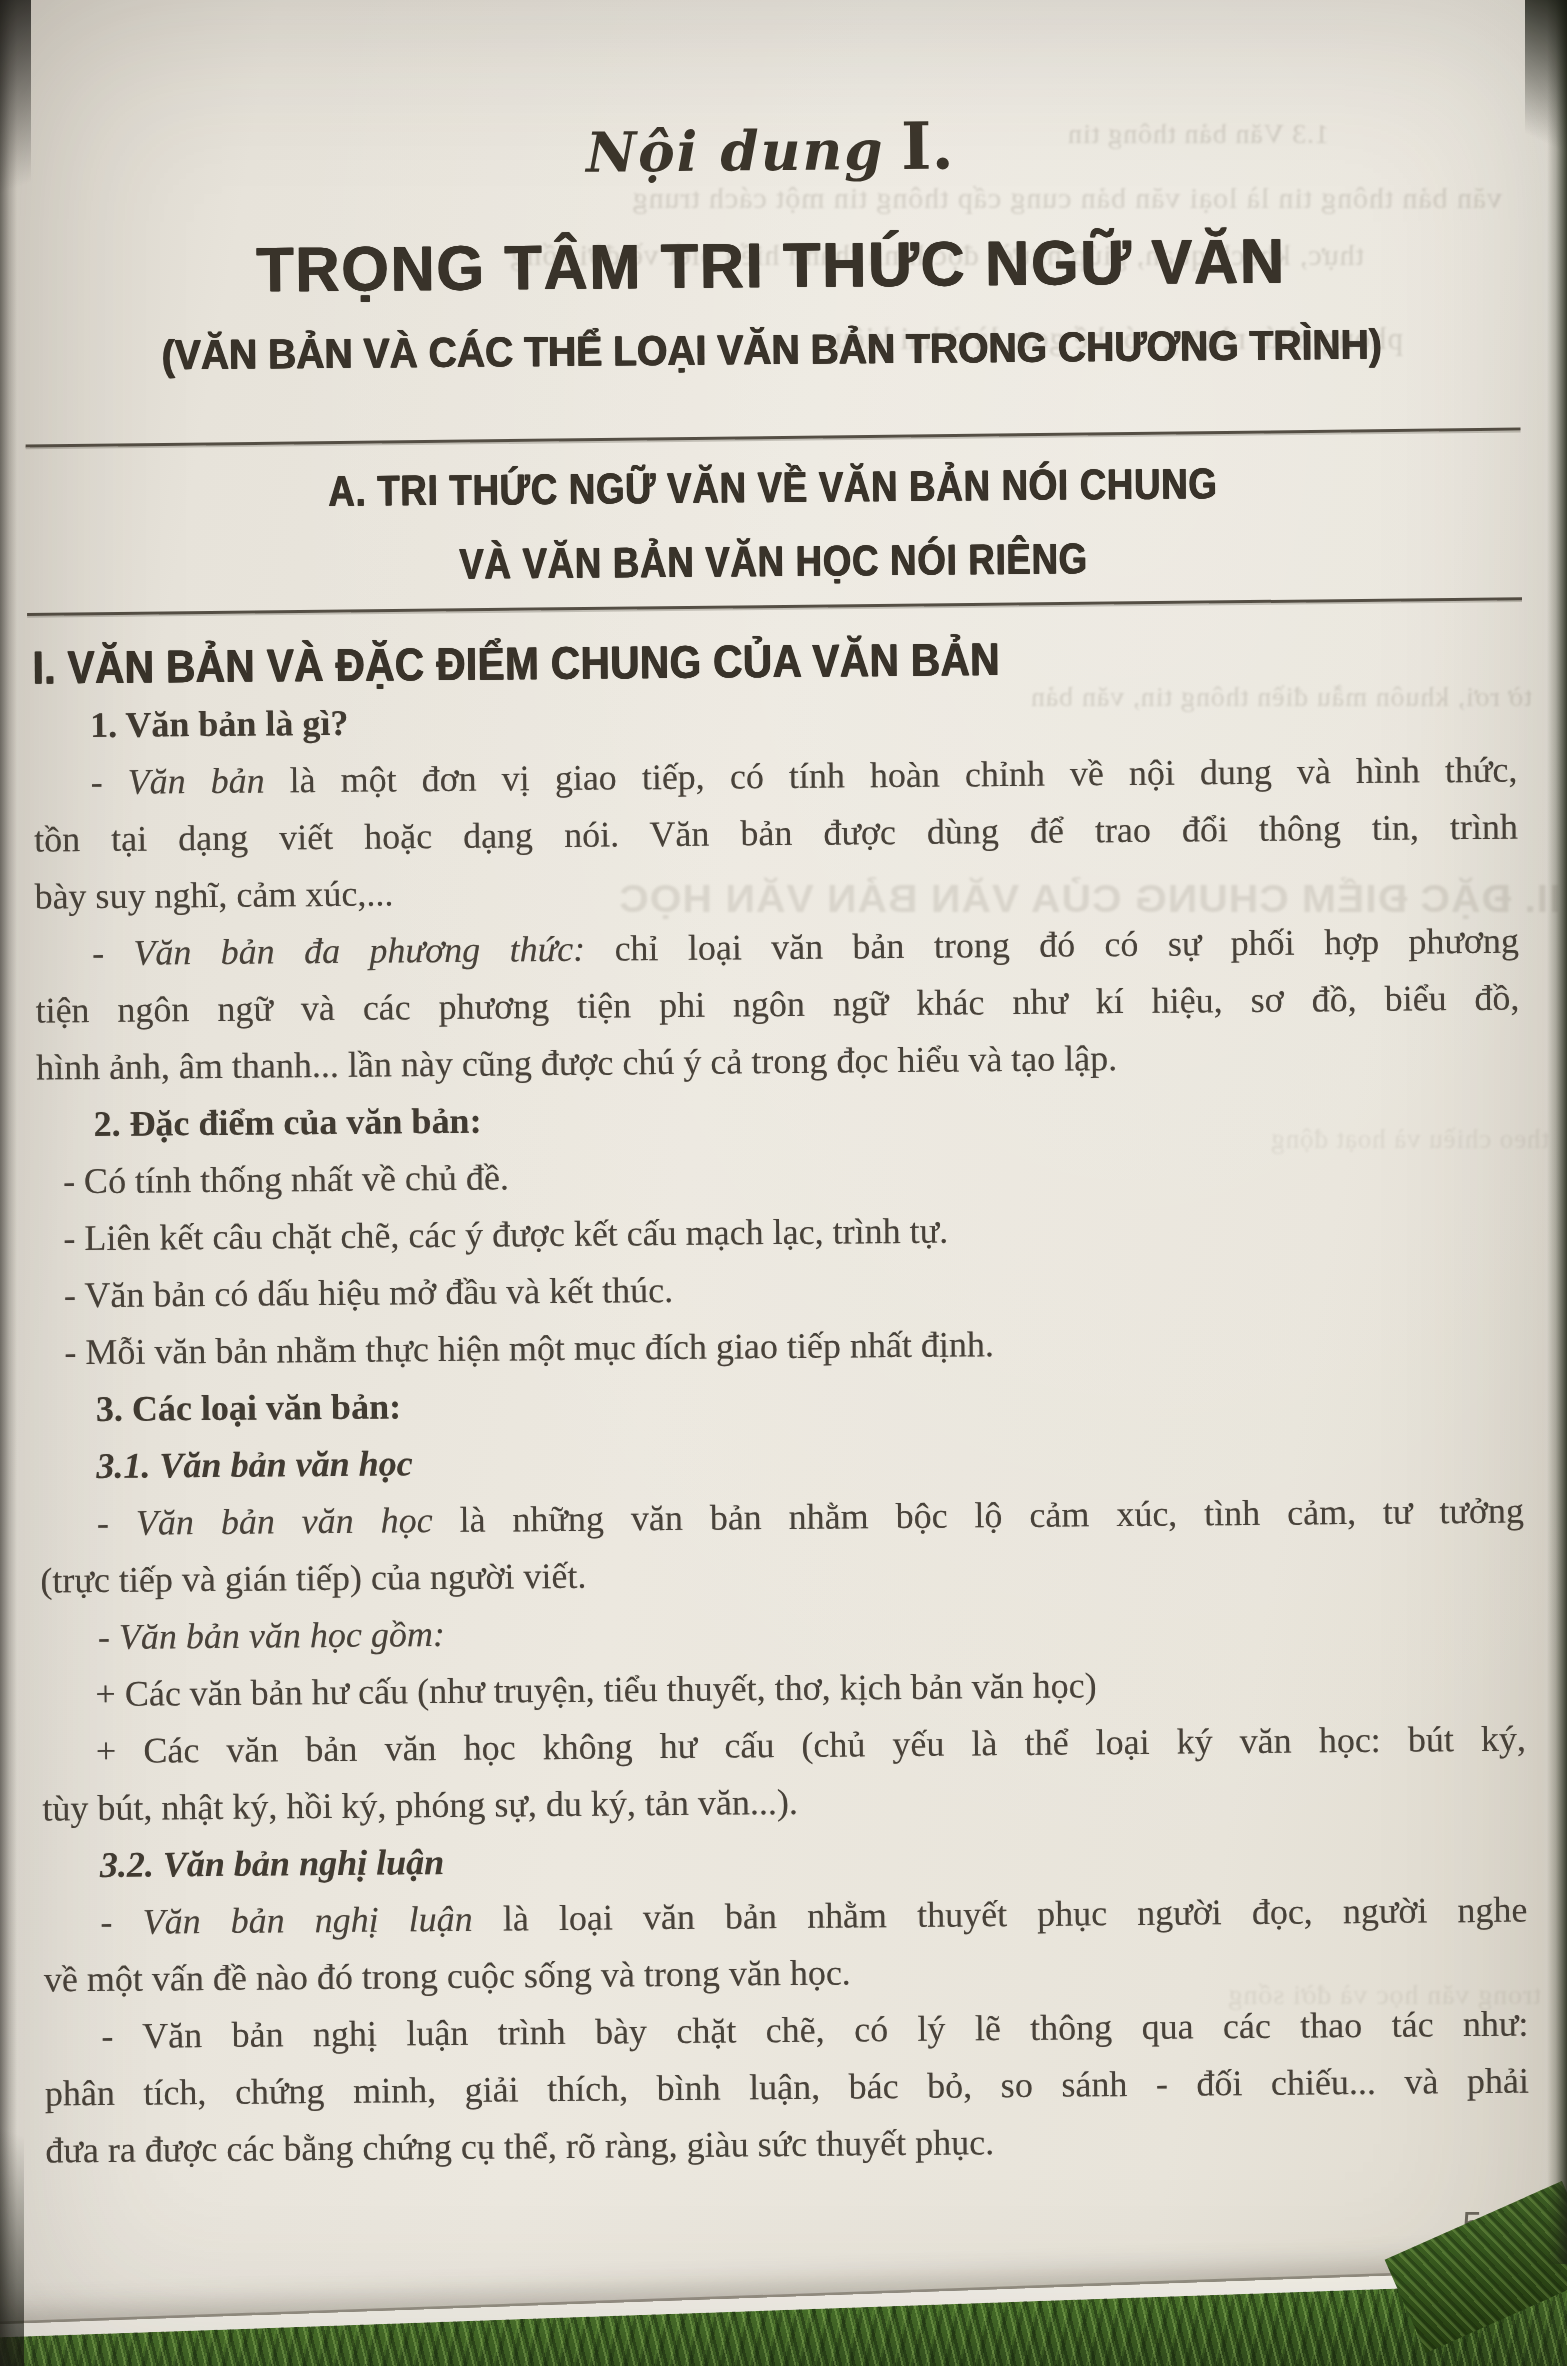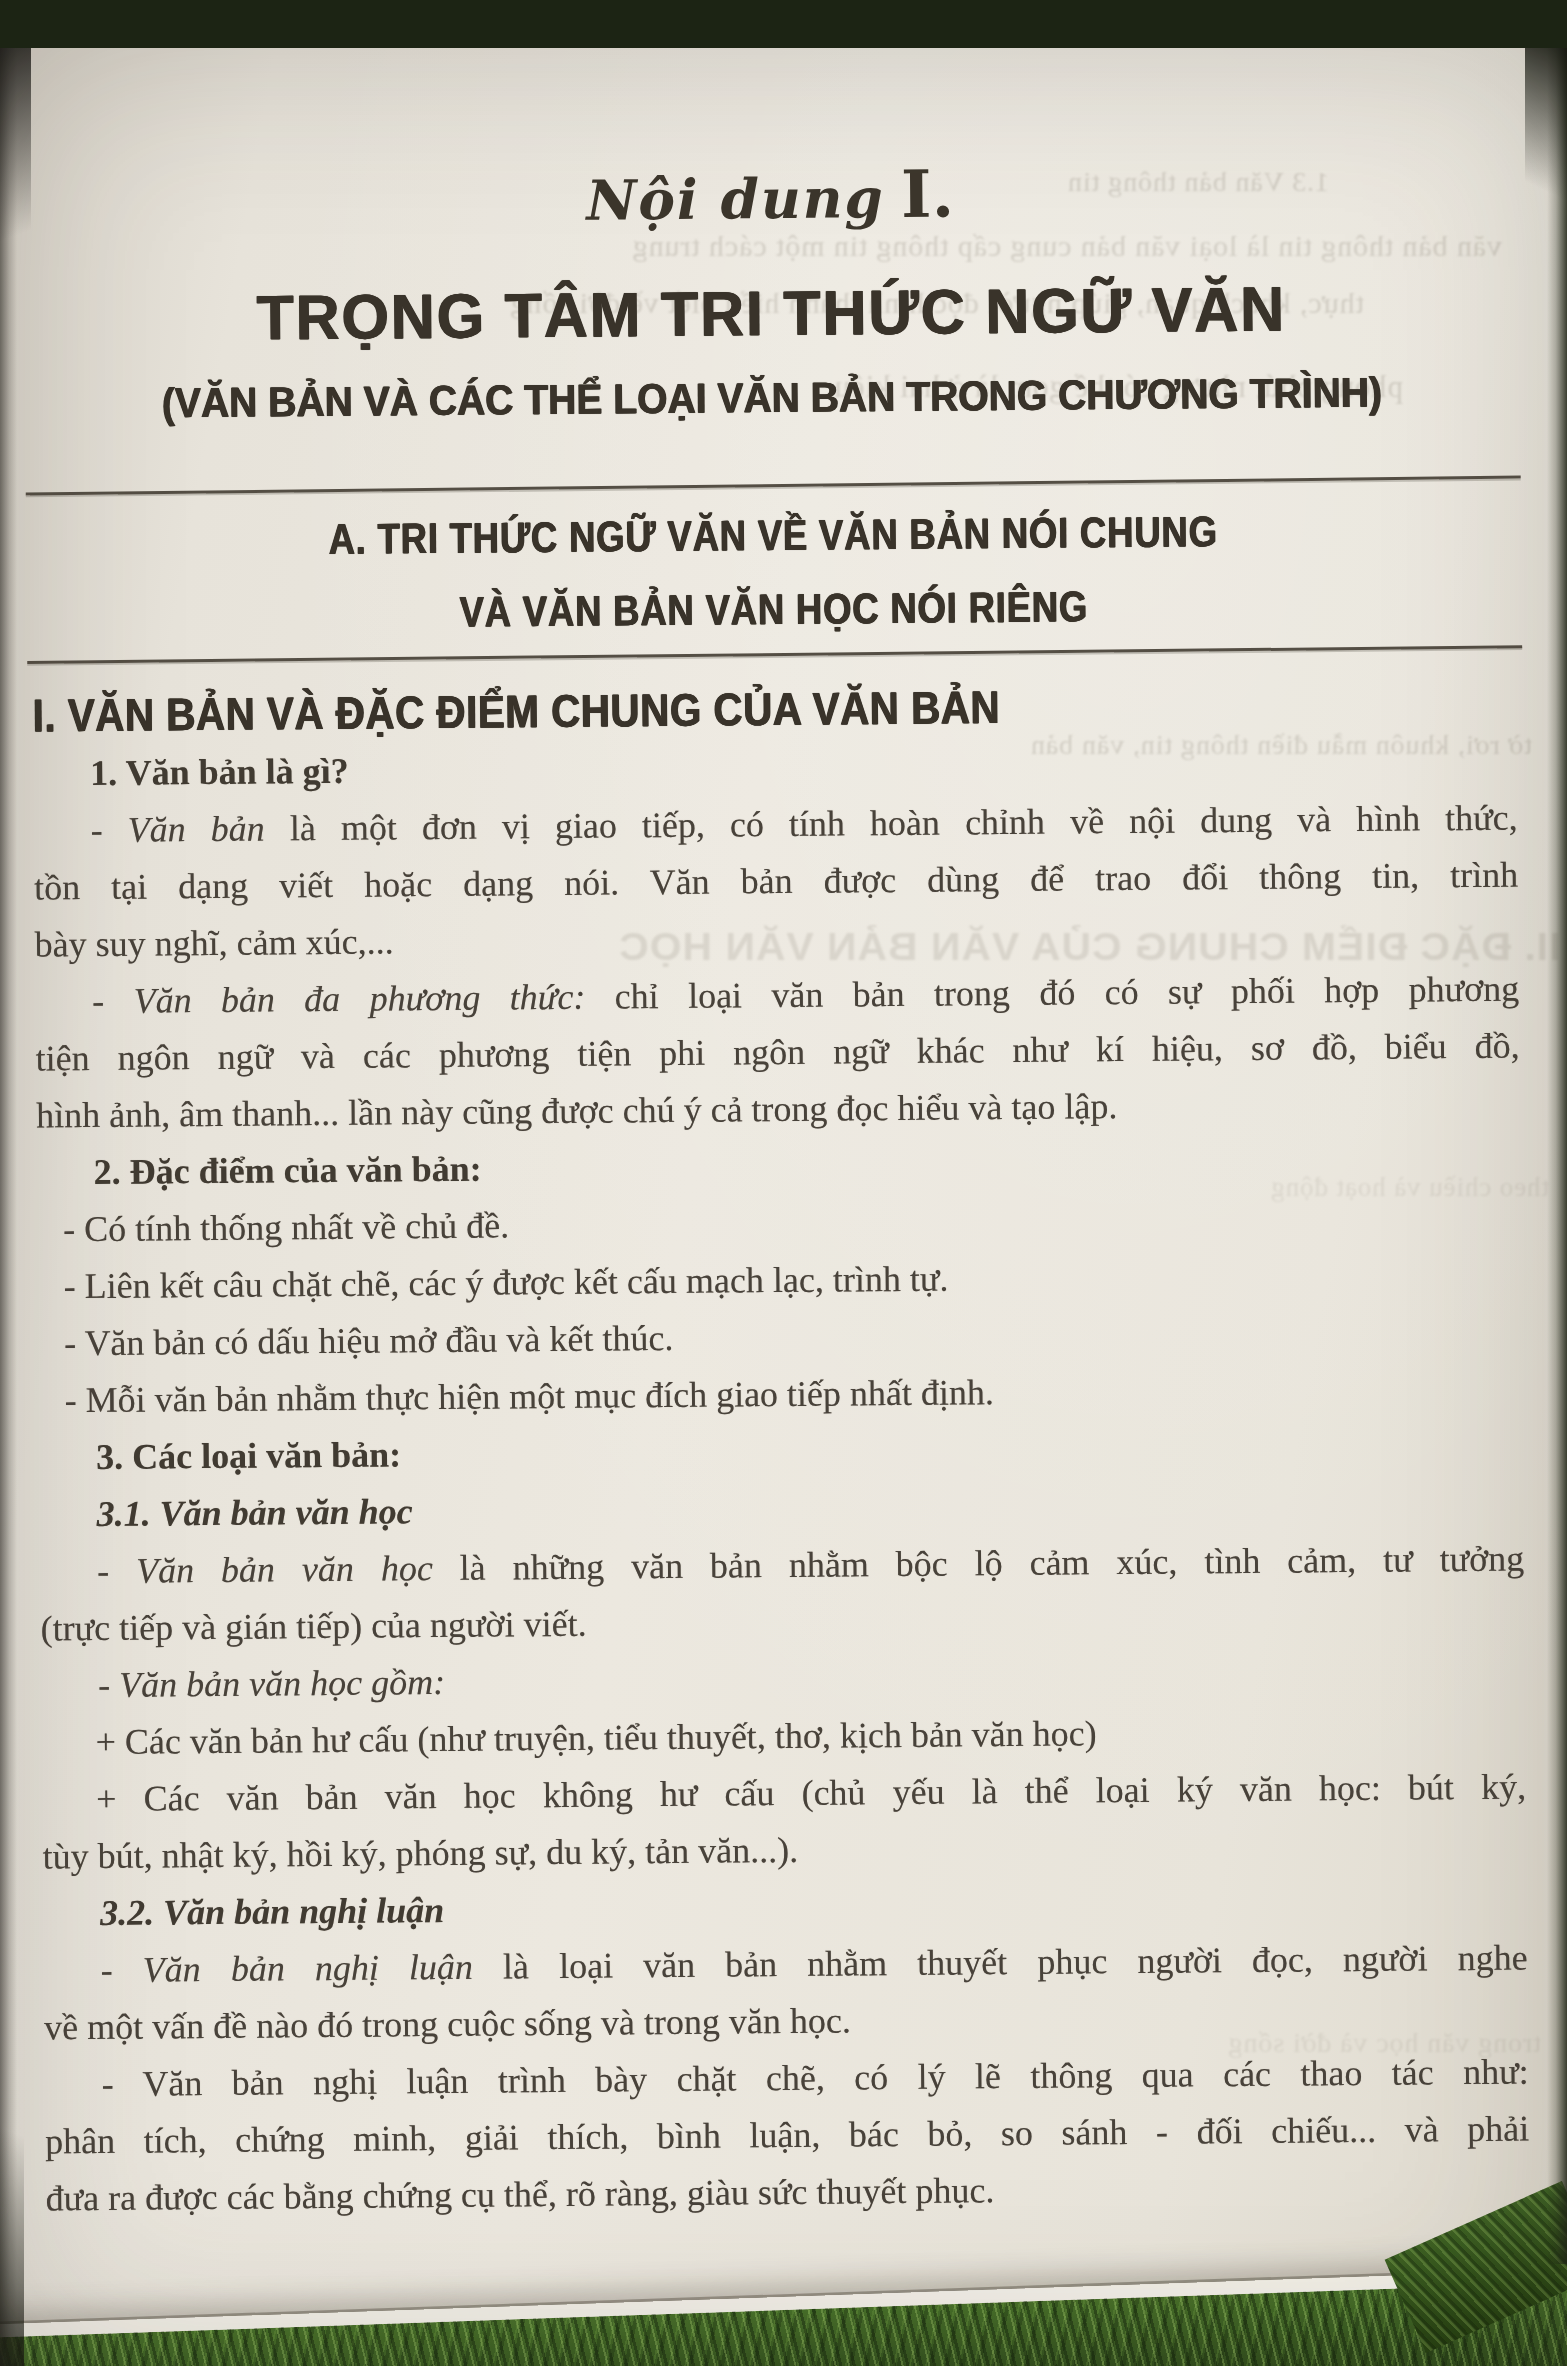--- a/index.html
+++ b/index.html
@@ -1,18 +1,18 @@
 <!DOCTYPE html>
 <html style="font-size:14.8px"><head>
 <meta charset="utf-8">
 <style>
   html,body{margin:0;padding:0;}
   body{width:1567px;height:2366px;overflow:hidden;background:#1c2414;position:relative;
        font-family:"Liberation Serif", serif;}
-  .photo{position:absolute;inset:0;margin-top:48px;}
+  .photo{position:absolute;inset:0;}
 
   
   .paper{position:absolute;inset:0;
     background:
       radial-gradient(ellipse at 72% 18%, rgba(255,255,255,.20), rgba(255,255,255,0) 55%),
       linear-gradient(100deg, #d9d4ca 0%, #e7e3da 14%, #ece8df 45%, #e8e4da 78%, #ded9cd 100%);
   }
 
   
   .ghost{position:absolute;color:#8a8376;opacity:.28;filter:blur(1px);

